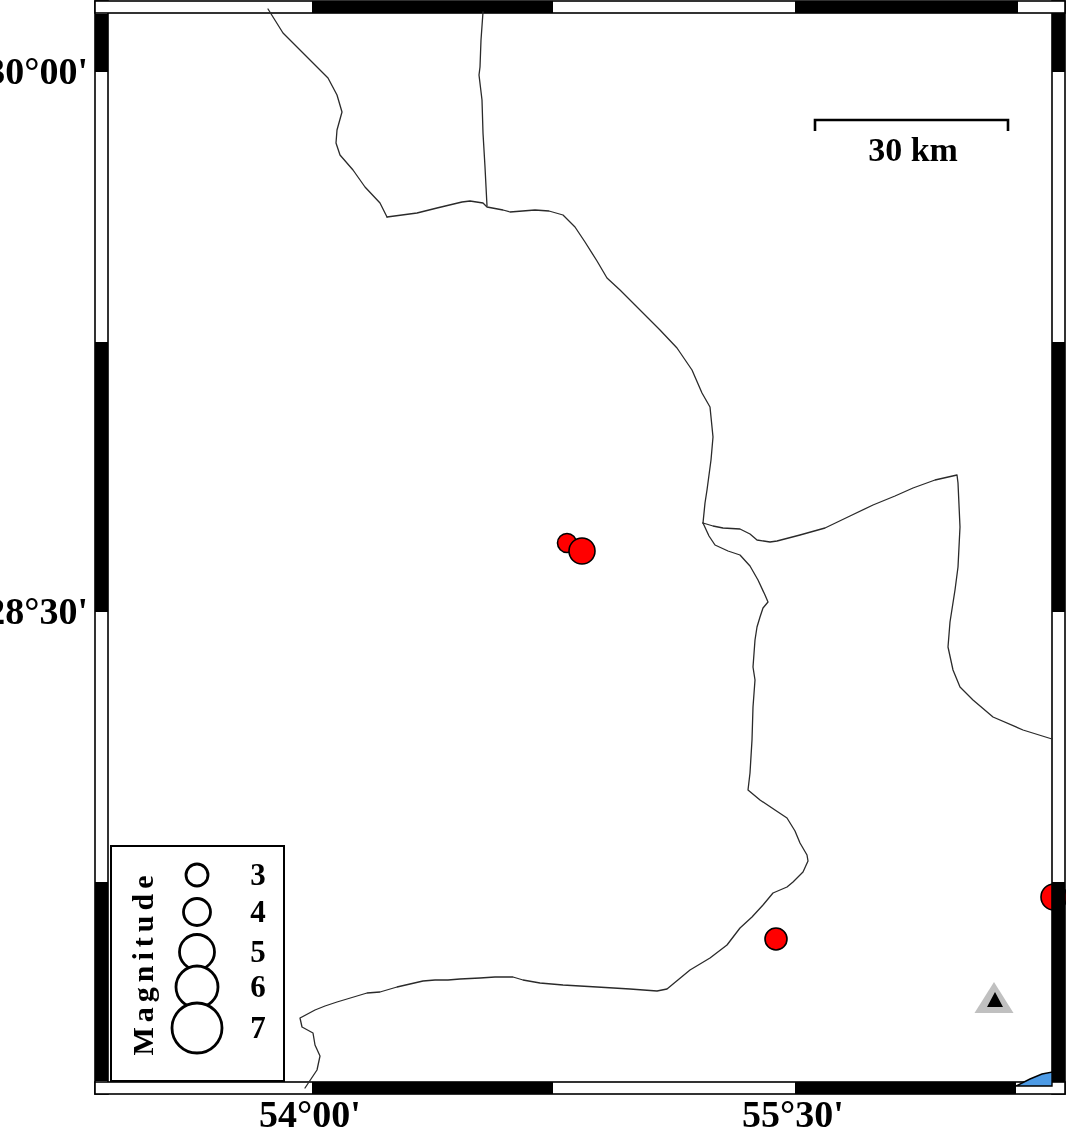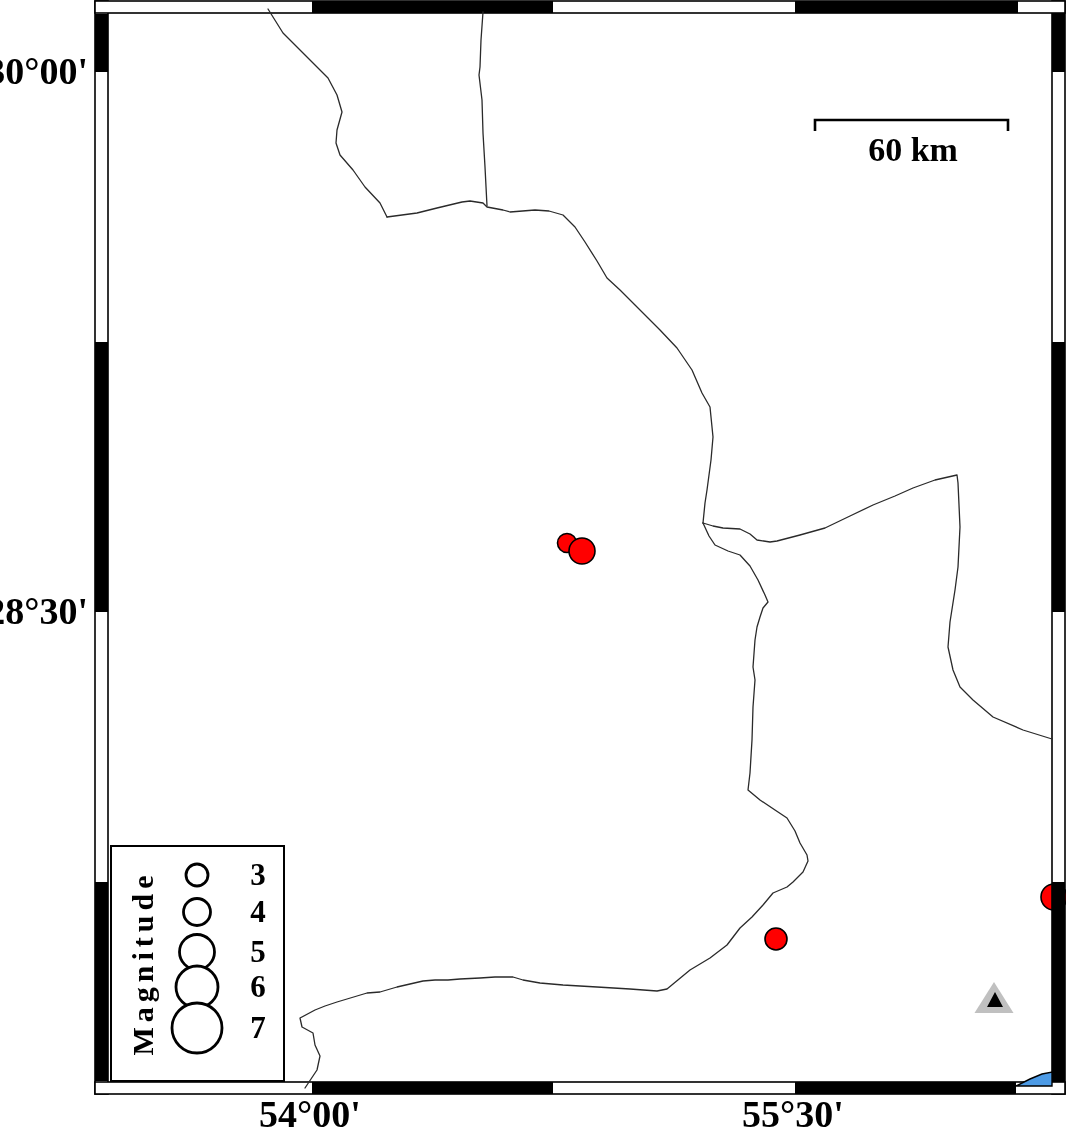--- a/index.html
+++ b/index.html
@@ -54,21 +54,21 @@
       <path d="M 703,523 L 709,536 L 715,545 L 728,551 L 740,555 L 750,566 L 758,580 L 765,595 L 768,602 L 763,608 L 760,617 L 757,627 L 755,640 L 753,667 L 755,680 L 753,707 L 752,740 L 750,773 L 748,790 L 760,800 L 775,810 L 787,818 L 795,831 L 800,843 L 807,855 L 808,861 L 803,872 L 793,882 L 787,887 L 773,893 L 763,905 L 752,917 L 740,928 L 727,945 L 710,958 L 690,970 L 667,989 L 657,991 L 630,989 L 597,987 L 563,985 L 540,983 L 523,980 L 513,977 L 495,977 L 480,978 L 460,979 L 448,980 L 435,980 L 423,981 L 410,984 L 397,987 L 380,992 L 367,993 L 337,1002 L 325,1006 L 315,1010 L 300,1018 L 302,1027 L 313,1033 L 315,1045 L 320,1056 L 317,1070 L 305,1088" fill="none" stroke="#2a2a2a" stroke-width="1.3" stroke-linejoin="round" stroke-linecap="round"></path>
       <polygon points="1016,1086 1030,1079 1042,1074 1052,1072 1052,1086" fill="#4d9be6" stroke="#000000" stroke-width="1.4"></polygon>
       <path d="M 815,131 L 815,120 L 1008,120 L 1008,131" fill="none" stroke="#000000" stroke-width="2.6"></path>
     </svg>
 
   <div class="lat-label" id="lat-0">30°00'</div>
   <div class="lat-label" id="lat-1">28°30'</div>
   <div class="lon-label" id="lon-0">54°00'</div>
   <div class="lon-label" id="lon-1">55°30'</div>
 
-  <div class="scale-label">60 km</div>
+  <div class="scale-label">30 km</div>
 
   <div id="legend">
     <div id="legend-title">Magnitude</div>
     <svg id="legend-symbols" width="171" height="233" viewBox="0 0 171 233">
         <circle cx="85" cy="28" r="11" fill="#fff" stroke="#000000" stroke-width="2.8"></circle>
         <circle cx="85" cy="65" r="13.5" fill="#fff" stroke="#000000" stroke-width="2.8"></circle>
         <circle cx="85" cy="105" r="17.5" fill="#fff" stroke="#000000" stroke-width="2.8"></circle>
         <circle cx="85" cy="140" r="21" fill="#fff" stroke="#000000" stroke-width="2.8"></circle>
         <circle cx="85" cy="181" r="25" fill="#fff" stroke="#000000" stroke-width="2.8"></circle>
       </svg>

